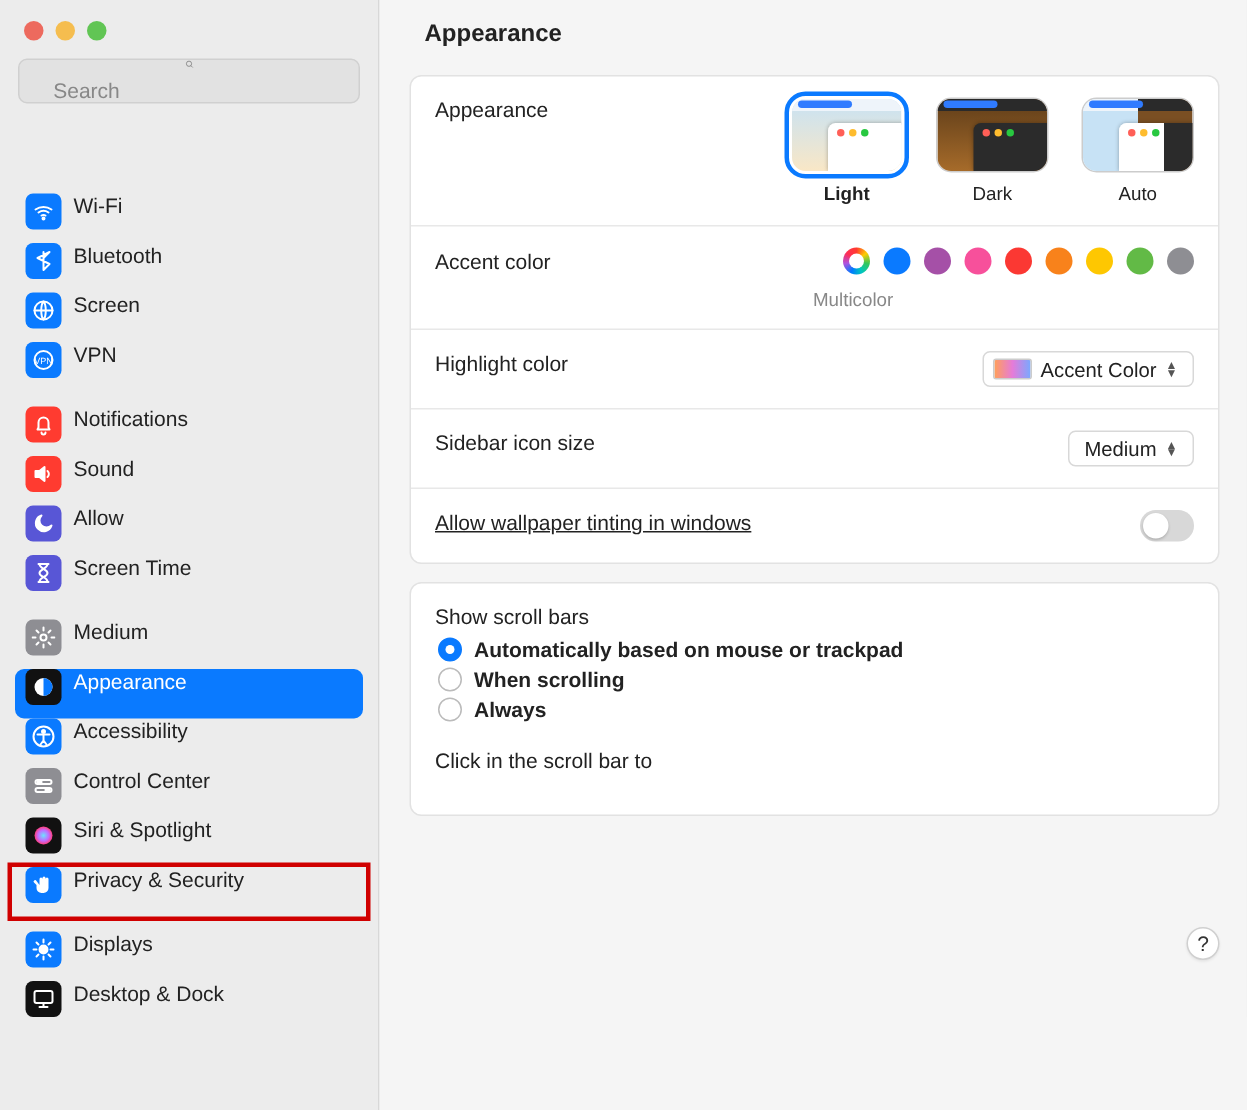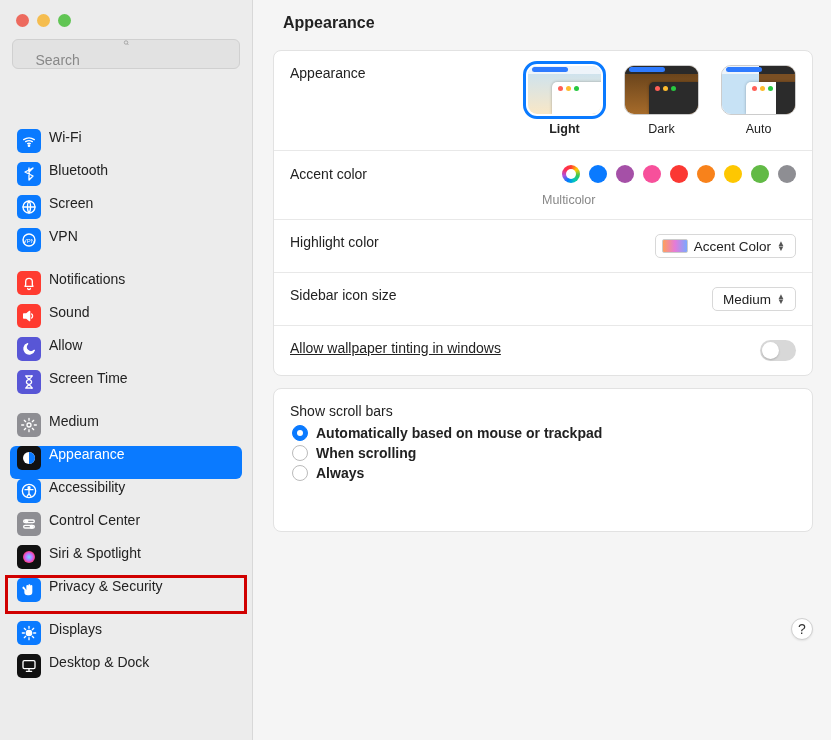--- a/index.html
+++ b/index.html
@@ -69,21 +69,21 @@
   .stepper { display: flex; flex-direction: column; width: 14px; color: #555; line-height: 5px; font-size: 8px; }
 
   
   .sidebariconsize .popup-btn { padding-left: 10px; }
 
   
   .toggle { margin-left: auto; width: 36px; height: 21px; background: #d8d8d8; border-radius: 20px; position: relative; }
   .toggle::after { content: ""; position: absolute; left: 2px; top: 2px; width: 17px; height: 17px; background: #fff; border-radius: 50%; box-shadow: 0 1px 2px rgba(0,0,0,0.2); }
 
   
-  .panel2 { margin: 12px 18px 0 20px; background: #fff; border: 1px solid #e2e2e2; border-radius: 8px; padding: 14px 16px 32px 16px; font-size: 14px; color: #222; }
+  .panel2 { margin: 12px 18px 0 20px; background: #fff; border: 1px solid #e2e2e2; border-radius: 8px; padding: 14px 16px 22px 16px; font-size: 14px; color: #222; }
   .opt-group-title { margin-bottom: 6px; }
   .radio-row { display: flex; align-items: flex-end; gap: 8px; margin-bottom: 4px; margin-left: 2px; font-weight: bold; }
   .radio { width: 16px; height: 16px; border-radius: 50%; border: 1px solid #bbb; background: #fff; position: relative; flex-shrink: 0;}
   .radio.checked { border-color: #0a7aff; background: #0a7aff; }
   .radio.checked::after { content: ""; position: absolute; inset: 4px; background: #fff; border-radius: 50%; }
   .group2 { margin-top: 18px; }
 
   
   .help-btn { position: absolute; right: 18px; bottom: 100px; width: 22px; height: 22px; border-radius: 50%; background: #fff; border: 1px solid #d0d0d0; display:flex; align-items:center; justify-content:center; font-size:14px; color:#333; box-shadow: 0 1px 2px rgba(0,0,0,0.08);}
 
@@ -380,20 +380,21 @@
         <div class="radio-row">
           <div class="radio"></div>
           <span>When scrolling</span>
         </div>
         <div class="radio-row">
           <div class="radio"></div>
           <span>Always</span>
         </div>
       </div>
     <div class="group2">
+      <div class="opt-group-title">Click in the scroll bar to</div>
     </div>
   </div>
 
   <div class="help-btn">
      <span>?</span>
   </div>
 </div>
 
 <div class="highlight-ring" id="highlight-ring" style="left: 5px; top: 575px; width: 242px; height: 39px;"></div>
 

